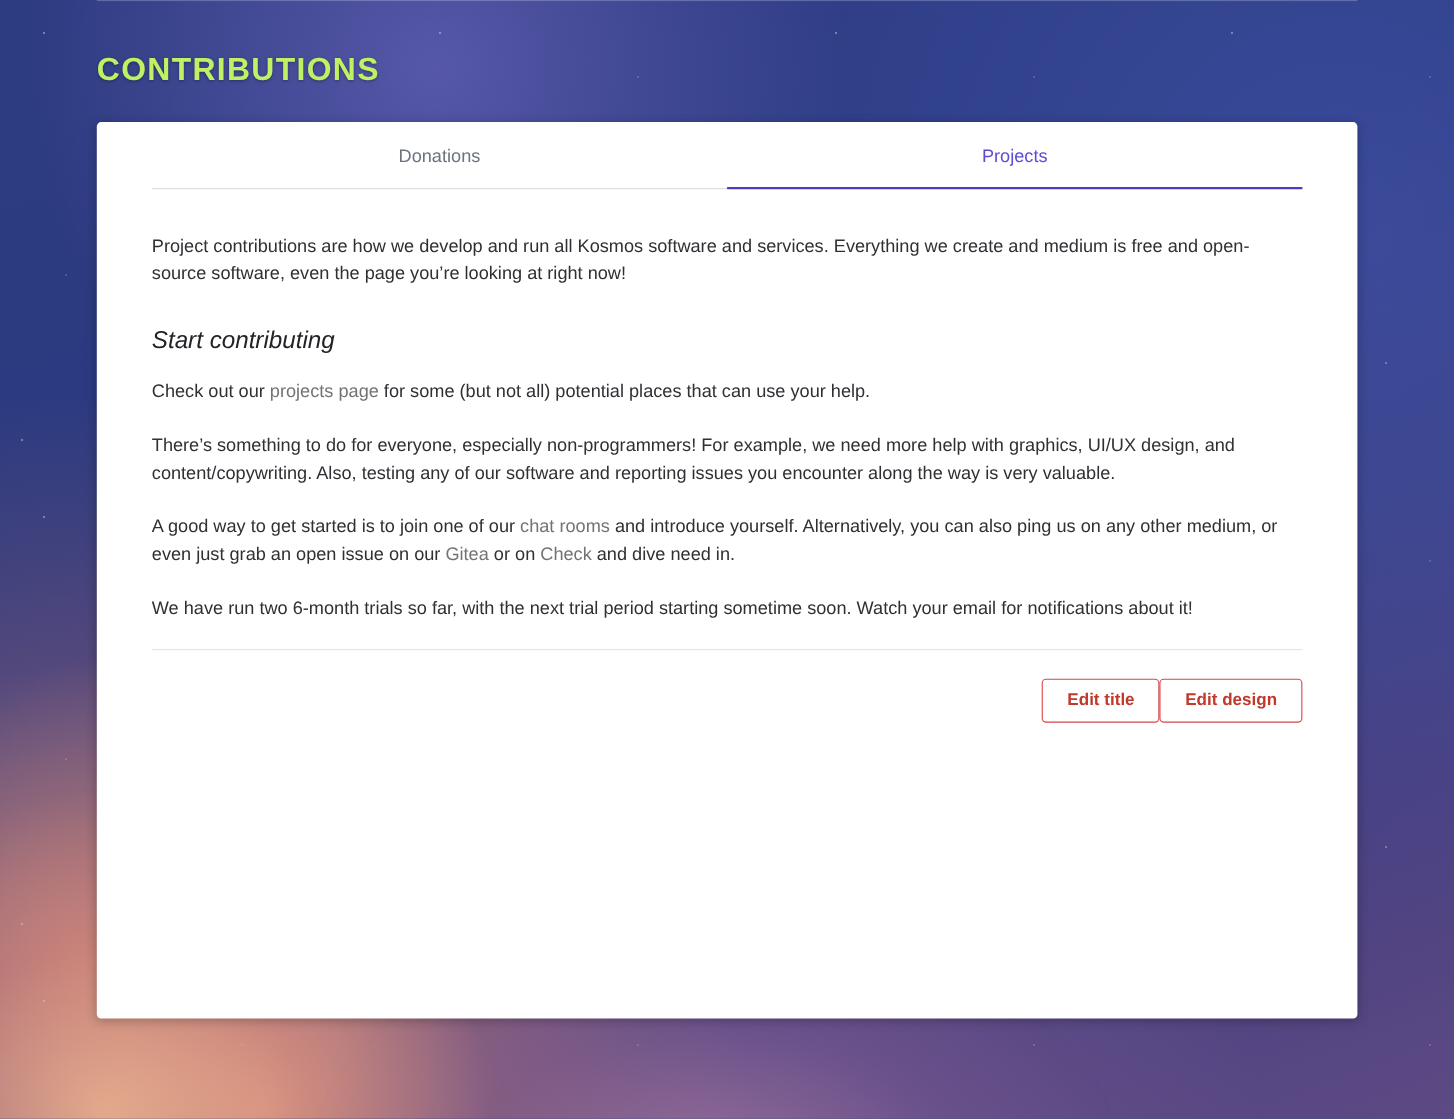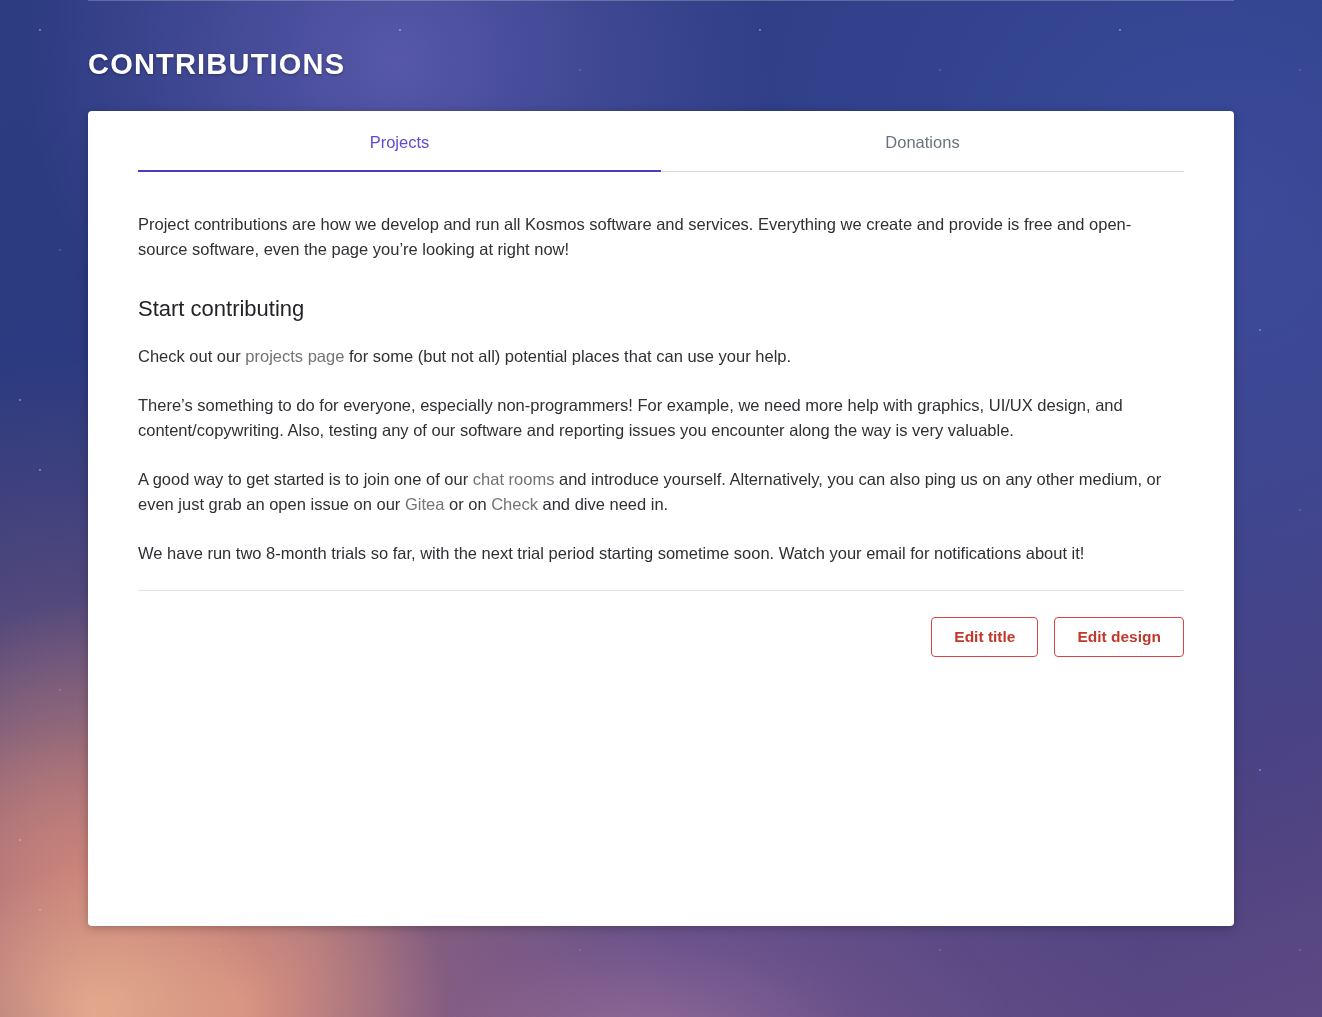--- a/index.html
+++ b/index.html
@@ -76,21 +76,21 @@
 
   
   .page {
     position: relative;
     z-index: 2;
     padding: 0 88px;
   }
   .page-title {
     margin: 0;
     padding-top: 48px;
-    color: #ffffff;
+    color: #bef264;
     font-size: 29px;
     font-weight: bold;
     letter-spacing: 1.2px;
     text-shadow: 0 1px 3px rgba(0,0,0,0.35);
   }
 
   .card {
     margin-top: 30px;
     background: #ffffff;
     border-radius: 4px;
@@ -131,38 +131,38 @@
     font-size: 16.5px;
     line-height: 25px;
     color: #2f3034;
     max-width: 1036px;
   }
   h2.section {
     font-size: 22px;
     font-weight: normal;
     color: #222326;
     margin: 38px 0 22px 0;
+    font-style: italic;
   }
   h2.section.first {
     margin-top: 34px;
   }
   a.link {
     color: #737373;
     text-decoration: none;
     cursor: pointer;
   }
 
   .rule {
     margin: 22px 50px 0 50px;
     border-top: 1px solid #e3e3e8;
   }
   .actions {
     display: flex;
     justify-content: flex-end;
-    gap: 16px;
     padding: 26px 50px 0 50px;
   }
   .btn {
     border: 1px solid #d64545;
     background: #ffffff;
     color: #c0392b;
     font-size: 15.5px;
     font-weight: bold;
     padding: 11px 22px;
     border-radius: 4px;
@@ -179,40 +179,40 @@
 <div class="nebula-glow2"></div>
 <div class="top-divider"></div>
 
 <div class="page">
 
   <h1 class="page-title">CONTRIBUTIONS</h1>
 
   <div class="card">
 
     <div class="tabs">
+      <div class="tab">Donations</div>
       <div class="tab active">Projects</div>
-      <div class="tab">Donations</div>
     </div>
 
     <div class="body">
 
-      <p class="para">Project contributions are how we develop and run all Kosmos software and services. Everything we create and provide is free and open-source software, even the page you’re looking at right now!</p>
+      <p class="para">Project contributions are how we develop and run all Kosmos software and services. Everything we create and medium is free and open-source software, even the page you’re looking at right now!</p>
 
       <h2 class="section first">Start contributing</h2>
 
       <p class="para"><span>Check out our </span><a class="link">projects page</a><span> for some (but not all) potential places that can use your help.</span></p>
 
       <p class="para">There’s something to do for everyone, especially non-programmers! For example, we need more help with graphics, UI/UX design, and content/copywriting. Also, testing any of our software and reporting issues you encounter along the way is very valuable.</p>
 
       <p class="para"><span>A good way to get started is to join one of our </span><a class="link">chat rooms</a><span> and introduce yourself. Alternatively, you can also ping us on any other medium, or even just grab an open issue on our </span><a class="link">Gitea</a><span> or on </span><a class="link">Check</a><span> and dive need in.</span></p>
 
 
 
 
-      <p class="para">We have run two 8-month trials so far, with the next trial period starting sometime soon. Watch your email for notifications about it!</p>
+      <p class="para">We have run two 6-month trials so far, with the next trial period starting sometime soon. Watch your email for notifications about it!</p>
 
     </div>
 
     <div class="rule"></div>
 
     <div class="actions">
       <button class="btn">Edit title</button>
       <button class="btn">Edit design</button>
     </div>
 

